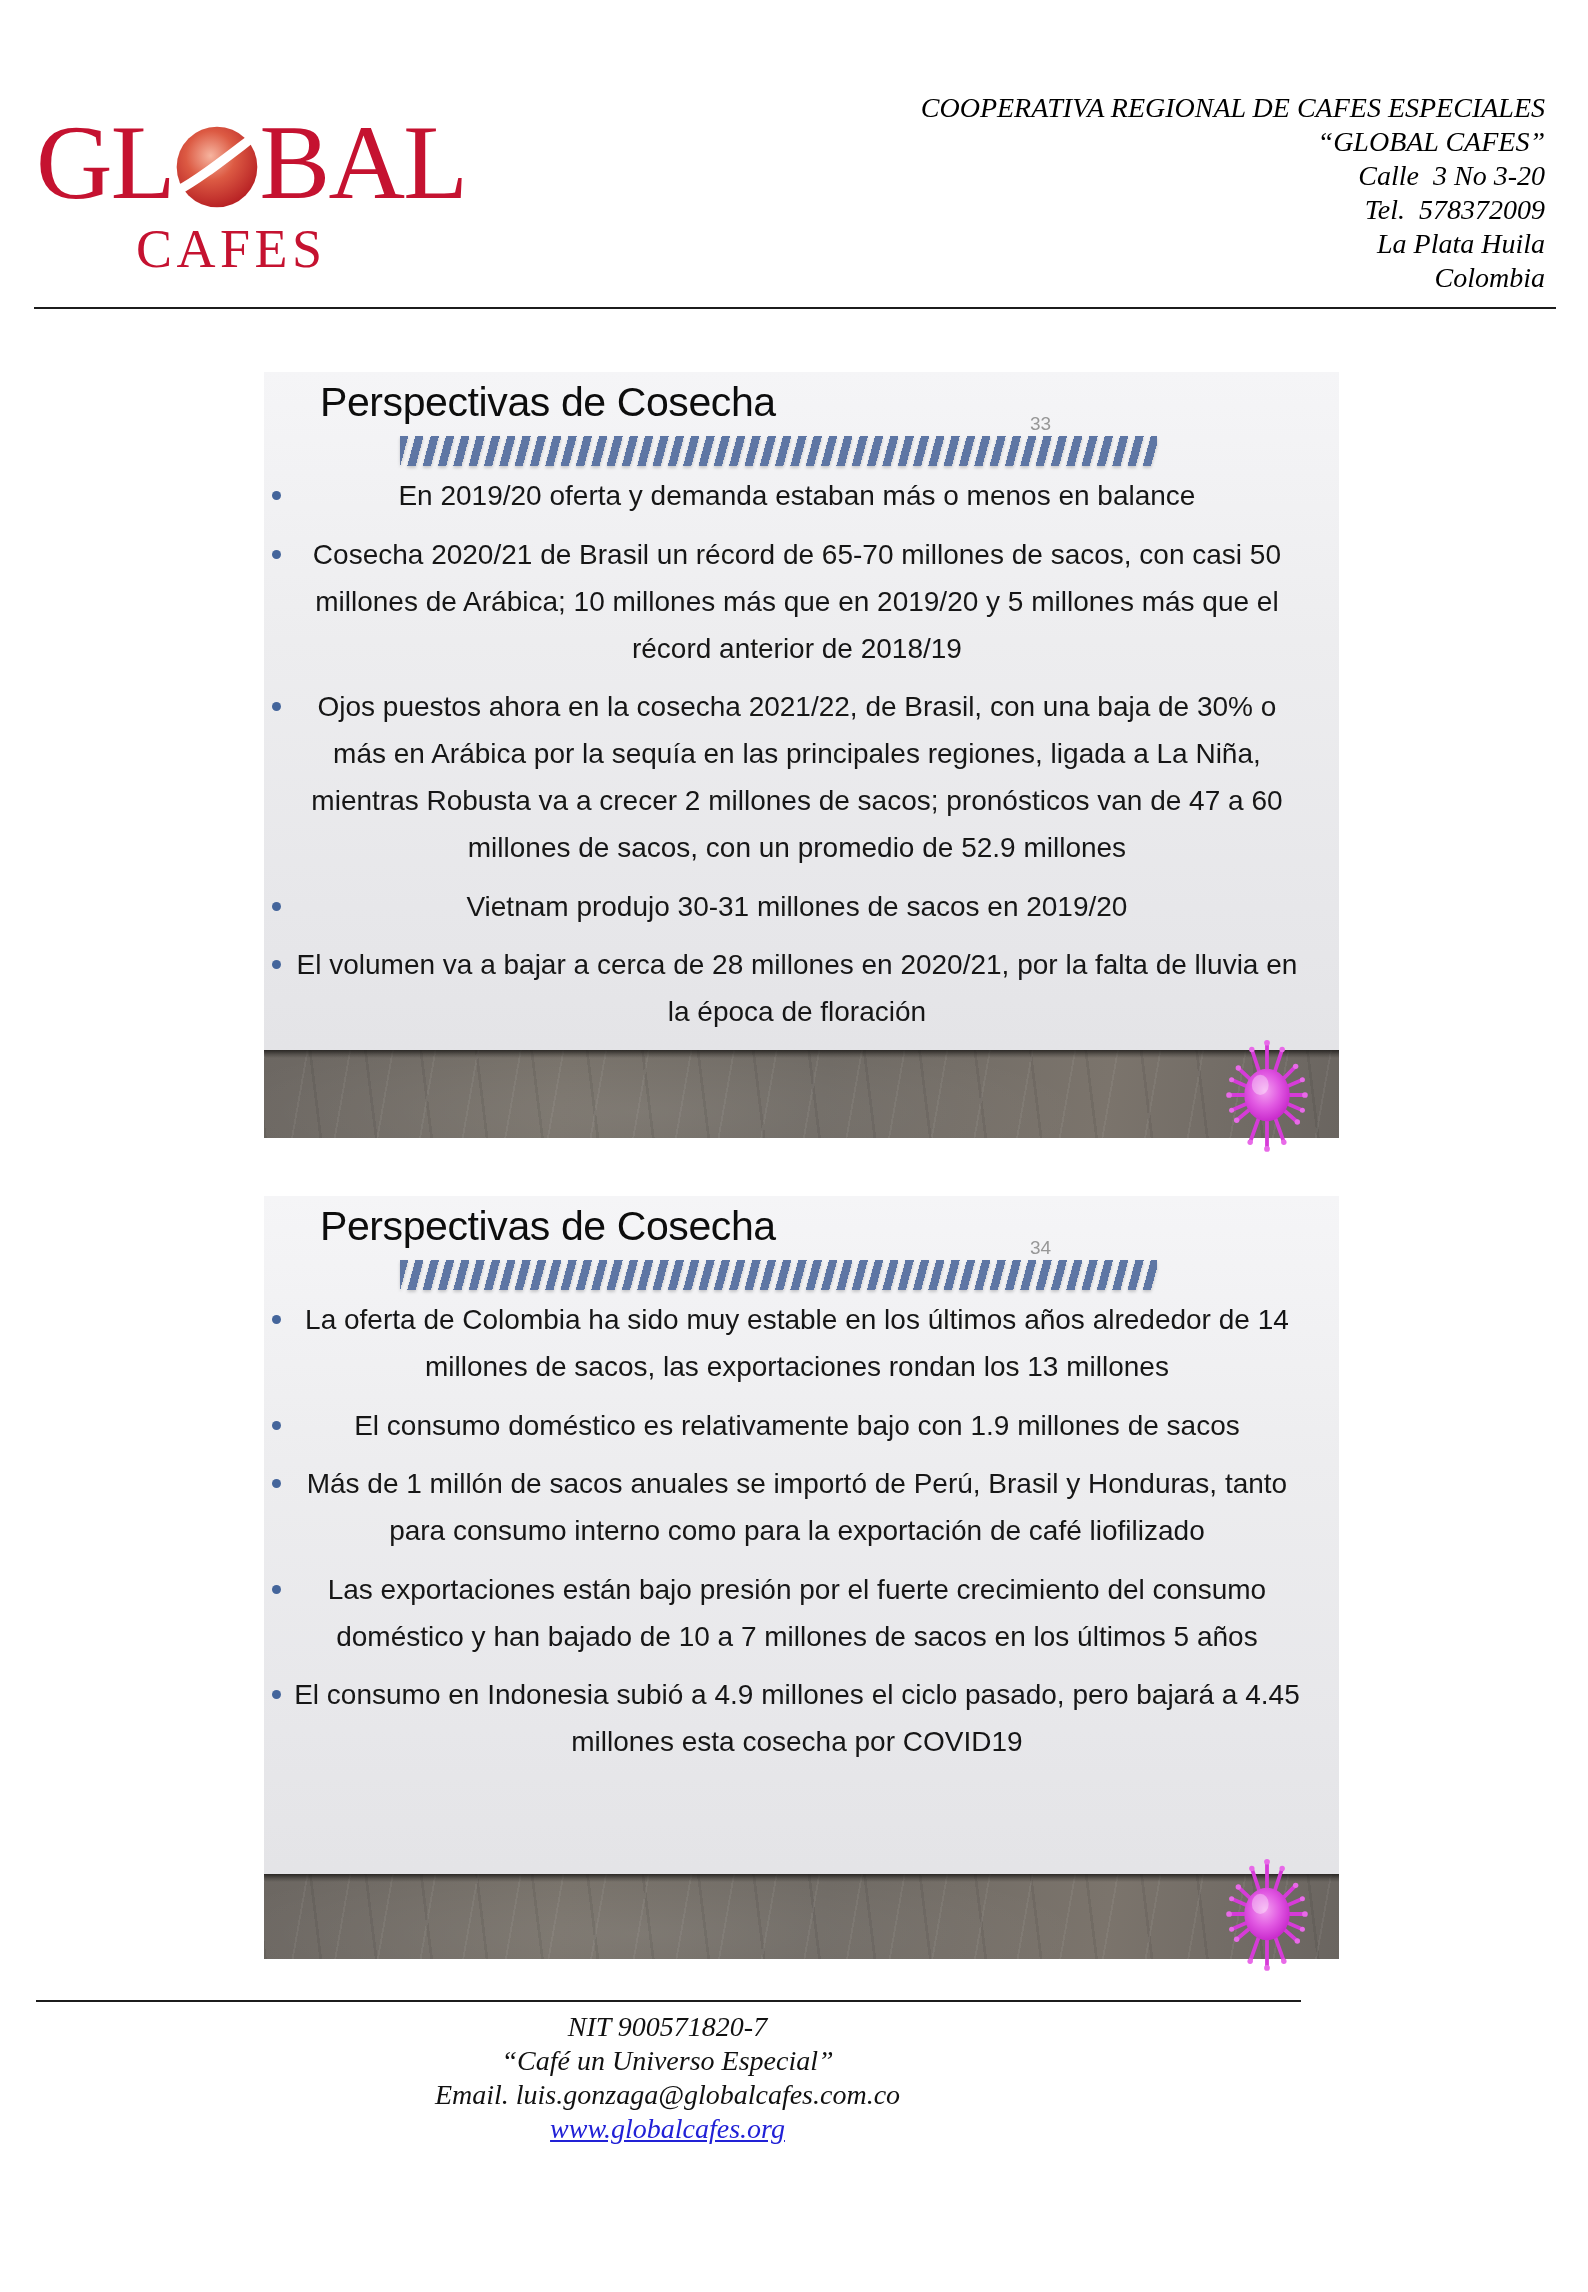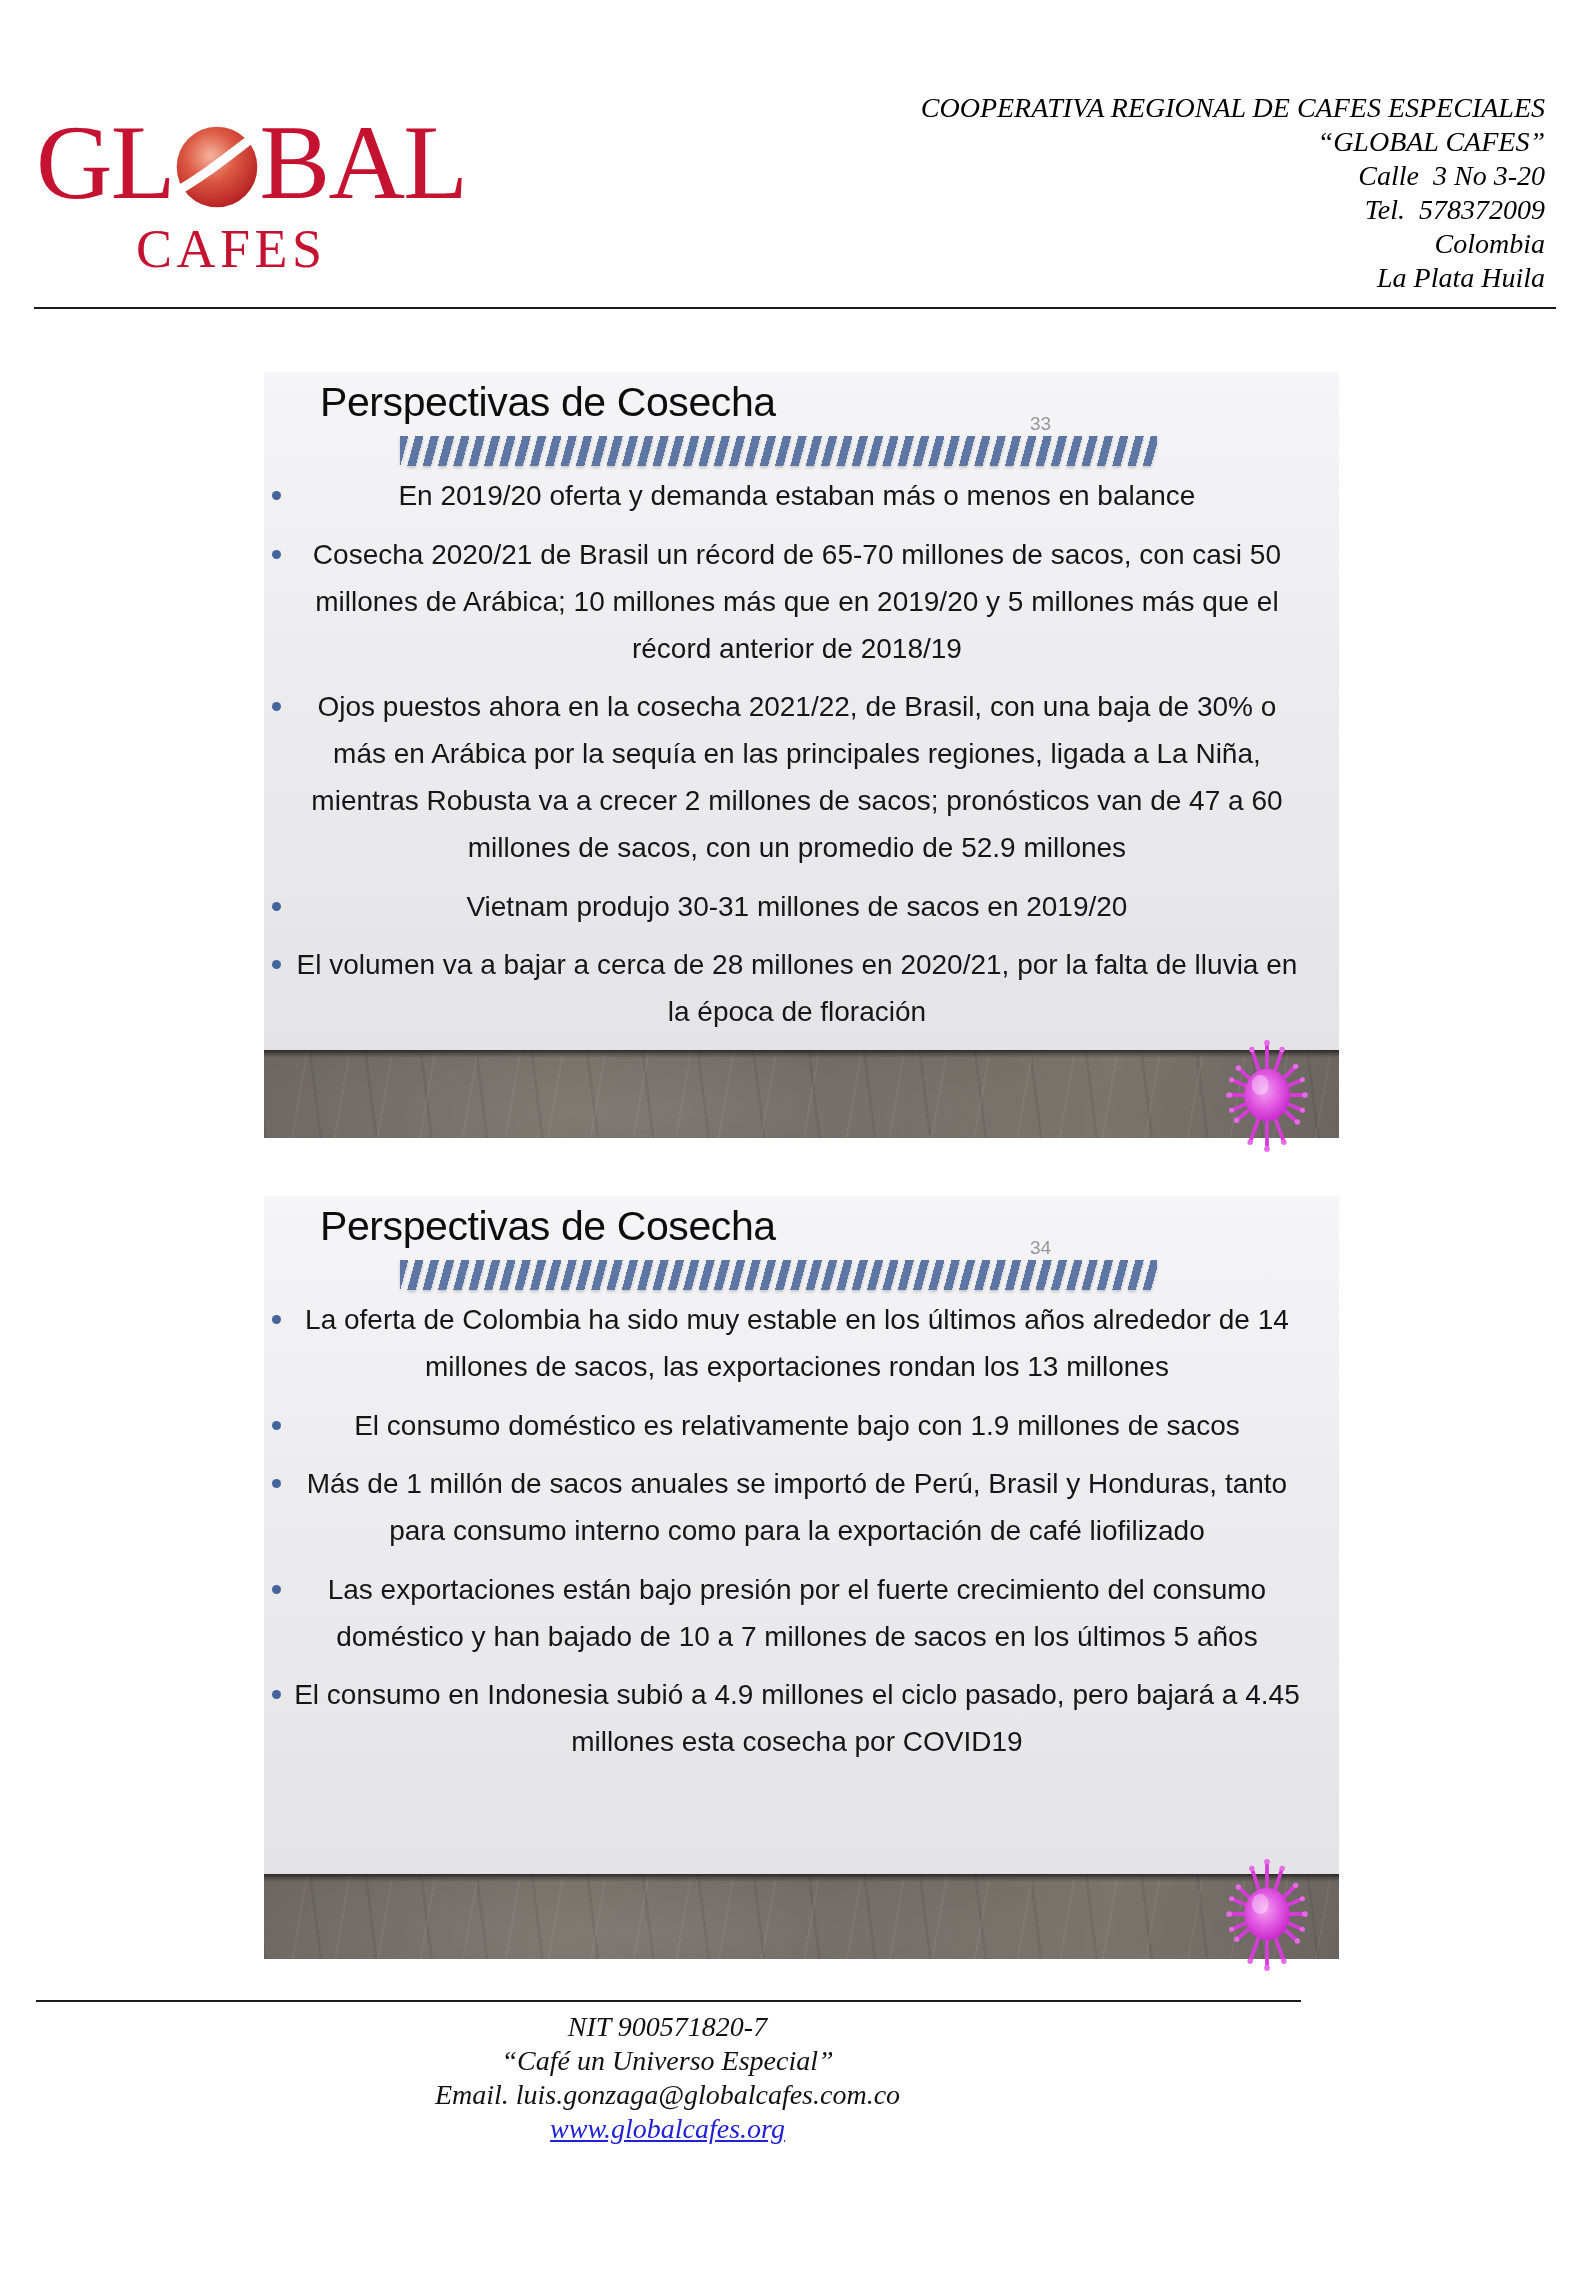--- a/index.html
+++ b/index.html
@@ -99,22 +99,22 @@
       </span><span class="logo-word">BAL</span>
     </div>
     <span class="logo-cafes">CAFES</span>
   </div>
 
   <div class="company-info">
       <div>COOPERATIVA REGIONAL DE CAFES ESPECIALES</div>
       <div>“GLOBAL CAFES”</div>
       <div>Calle  3 No 3-20</div>
       <div>Tel.  578372009</div>
+      <div>La Plata Huila</div>
       <div>Colombia</div>
-      <div>La Plata Huila</div>
     </div>
 
   <div class="header-rule"></div>
 
   <div class="slide slide-1">
     <div class="slide-title">Perspectivas de Cosecha</div>
     <div class="slide-num">33</div>
     <div class="stripe-bar"></div>
     <ul class="bullets">
         <li>En 2019/20 oferta y demanda estaban más o menos en balance</li>

